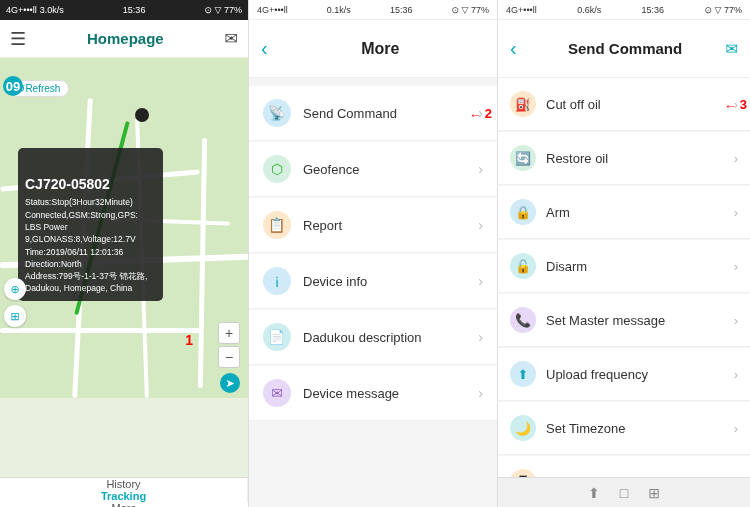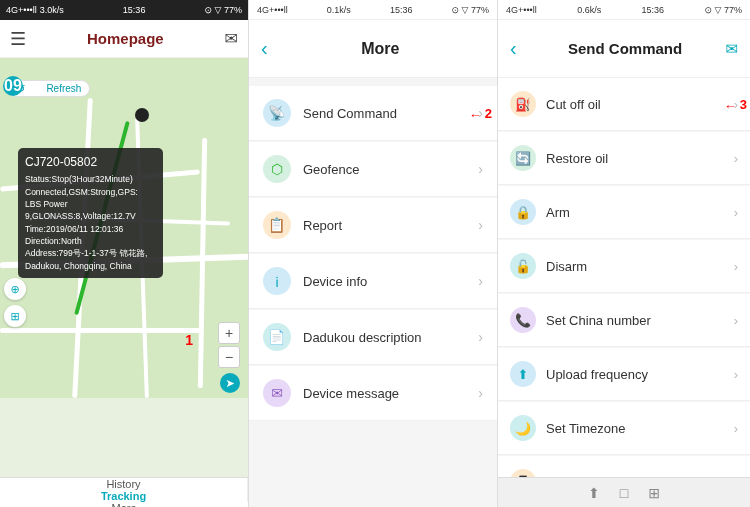--- a/index.html
+++ b/index.html
@@ -48,21 +48,21 @@
       background: #fff;
       display: flex;
       align-items: center;
       justify-content: space-between;
       padding: 0 10px;
       border-bottom: 1px solid #eee;
     }
     .map-header-title {
       font-size: 15px;
       font-weight: 600;
-      color: #7f1d1d;
+      color: #0f766e;
     }
     .hamburger-icon { font-size: 18px; color: #444; cursor: pointer; }
     .chat-icon { font-size: 16px; color: #444; cursor: pointer; }
 
     
     .map-area {
       position: relative;
       width: 100%;
       height: 340px;
       background: #d4e8c2;
@@ -101,47 +101,47 @@
       left: 18px;
       width: 145px;
       background: rgba(30,30,30,0.88);
       color: #fff;
       font-size: 8.5px;
       border-radius: 5px;
       padding: 6px 7px;
       line-height: 1.45;
       z-index: 10;
     }
-    .device-popup-title { font-weight: 400; font-size: 12px; margin-bottom: 2px; }
+    .device-popup-title { font-weight: 700; font-size: 14px; margin-bottom: 2px; margin-top: 20px; }
 
     
     .refresh-btn {
       position: absolute;
       top: 22px;
       left: 8px;
       background: #fff;
       border-radius: 12px;
       padding: 2px 8px;
       font-size: 10px;
       color: #09a;
       border: 1px solid #ddd;
-      display: flex; align-items: center; gap: 21px;
+      display: flex; align-items: center; gap: 0;
       z-index: 20;
     }
 
     
     .map-badge {
       position: absolute;
       top: 18px;
       left: 3px;
       background: #09aabb;
       color: #fff;
       border-radius: 50%;
       width: 20px; height: 20px;
-      font-size: 16px;
+      font-size: 13px;
       display: flex; align-items: center; justify-content: center;
       font-weight: 700;
       z-index: 21;
     }
 
     
     .map-marker {
       position: absolute;
       top: 50px; left: 135px;
       width: 14px; height: 14px;
@@ -467,21 +467,21 @@
 
     <div class="device-popup">
       <div class="device-popup-title">CJ720-05802</div>
       <div>Status:Stop(3Hour32Minute)</div>
       <div>Connected,GSM:Strong,GPS:</div>
       <div>LBS Power</div>
       <div>9,GLONASS:8,Voltage:12.7V</div>
       <div>Time:2019/06/11 12:01:36</div>
       <div>Direction:North</div>
       <div>Address:799号-1-1-37号 锦花路,</div>
-      <div>Dadukou, Chongqing, China</div>
+      <div>Dadukou, Homepage, China</div>
     </div>
 
     <div class="map-sidebar-icons">
       <div class="sidebar-icon-btn">⊕</div>
       <div class="sidebar-icon-btn">⊞</div>
     </div>
 
     <div class="map-zoom">
       <div class="zoom-btn">+</div>
       <div class="zoom-btn">−</div>
@@ -603,21 +603,21 @@
     </div>
 
     <div class="cmd-item">
       <div class="cmd-item-icon icon-teal">🔓</div>
       <span class="cmd-item-label">Disarm</span>
       <span class="cmd-item-arrow">›</span>
     </div>
 
     <div class="cmd-item">
       <div class="cmd-item-icon icon-purple">📞</div>
-      <span class="cmd-item-label">Set China number</span>
+      <span class="cmd-item-label">Set Master message</span>
       <span class="cmd-item-arrow">›</span>
     </div>
 
     <div class="cmd-item">
       <div class="cmd-item-icon icon-blue">⬆</div>
       <span class="cmd-item-label">Upload frequency</span>
       <span class="cmd-item-arrow">›</span>
     </div>
 
     <div class="cmd-item">

